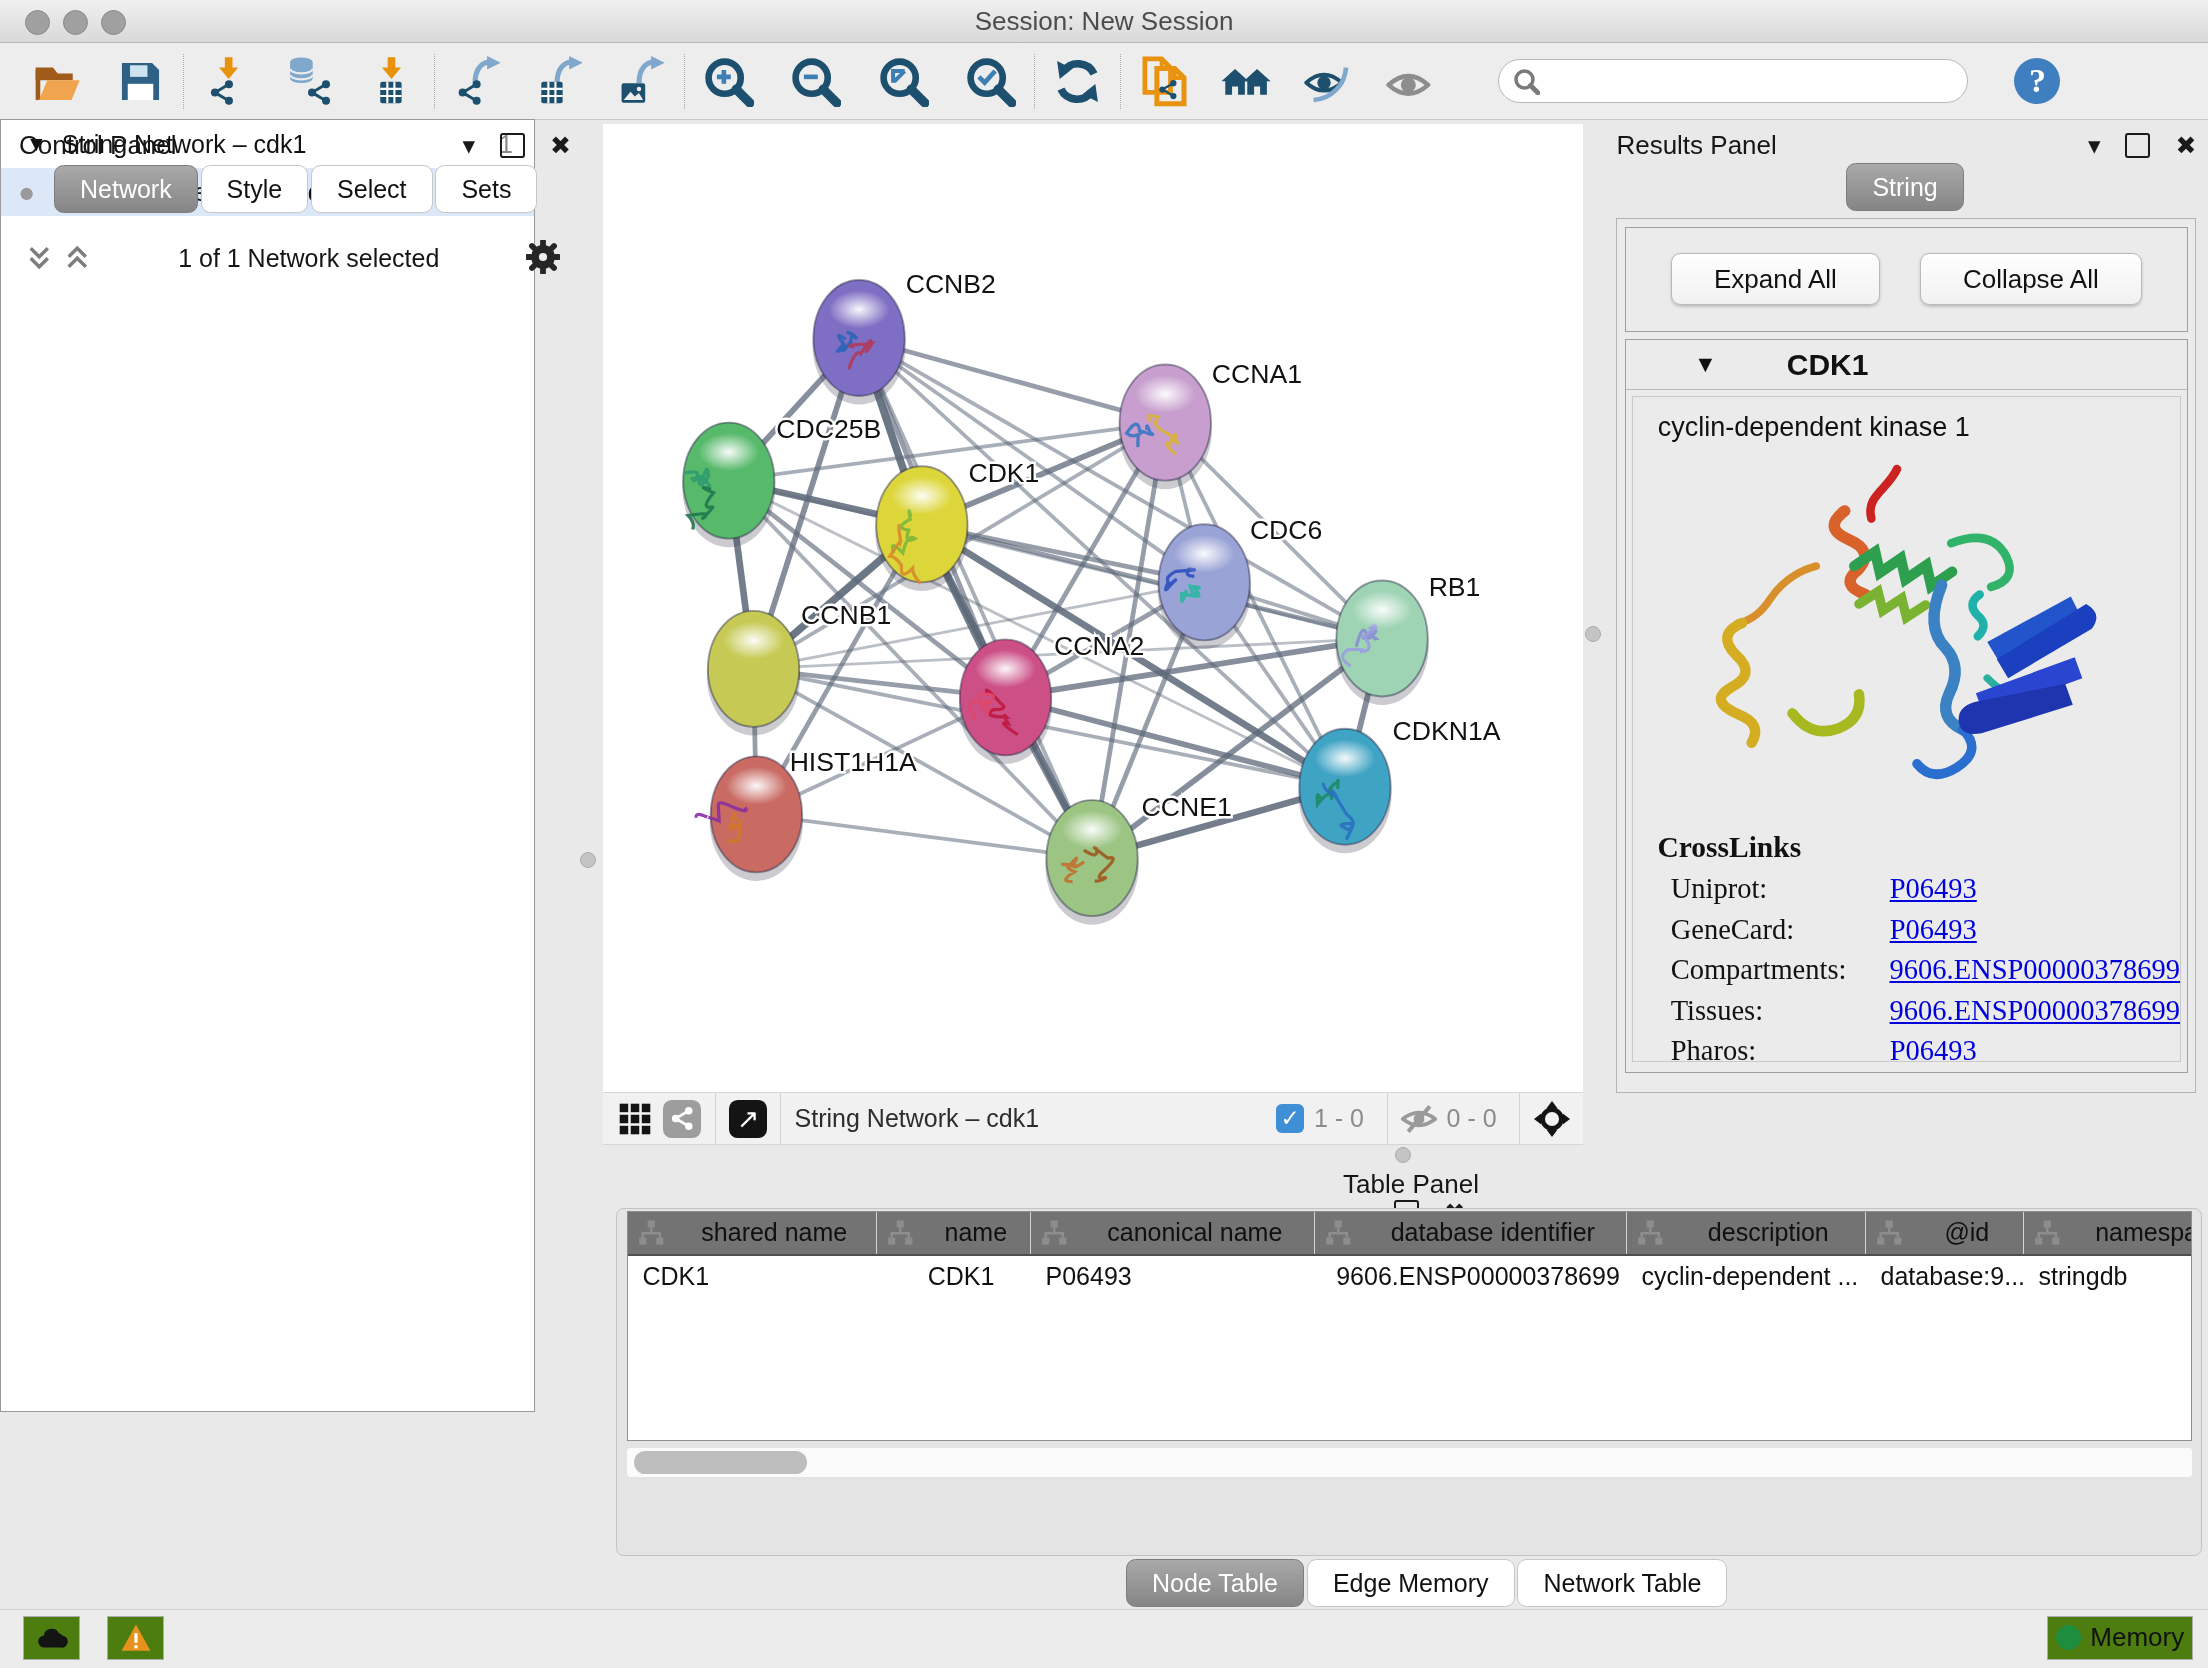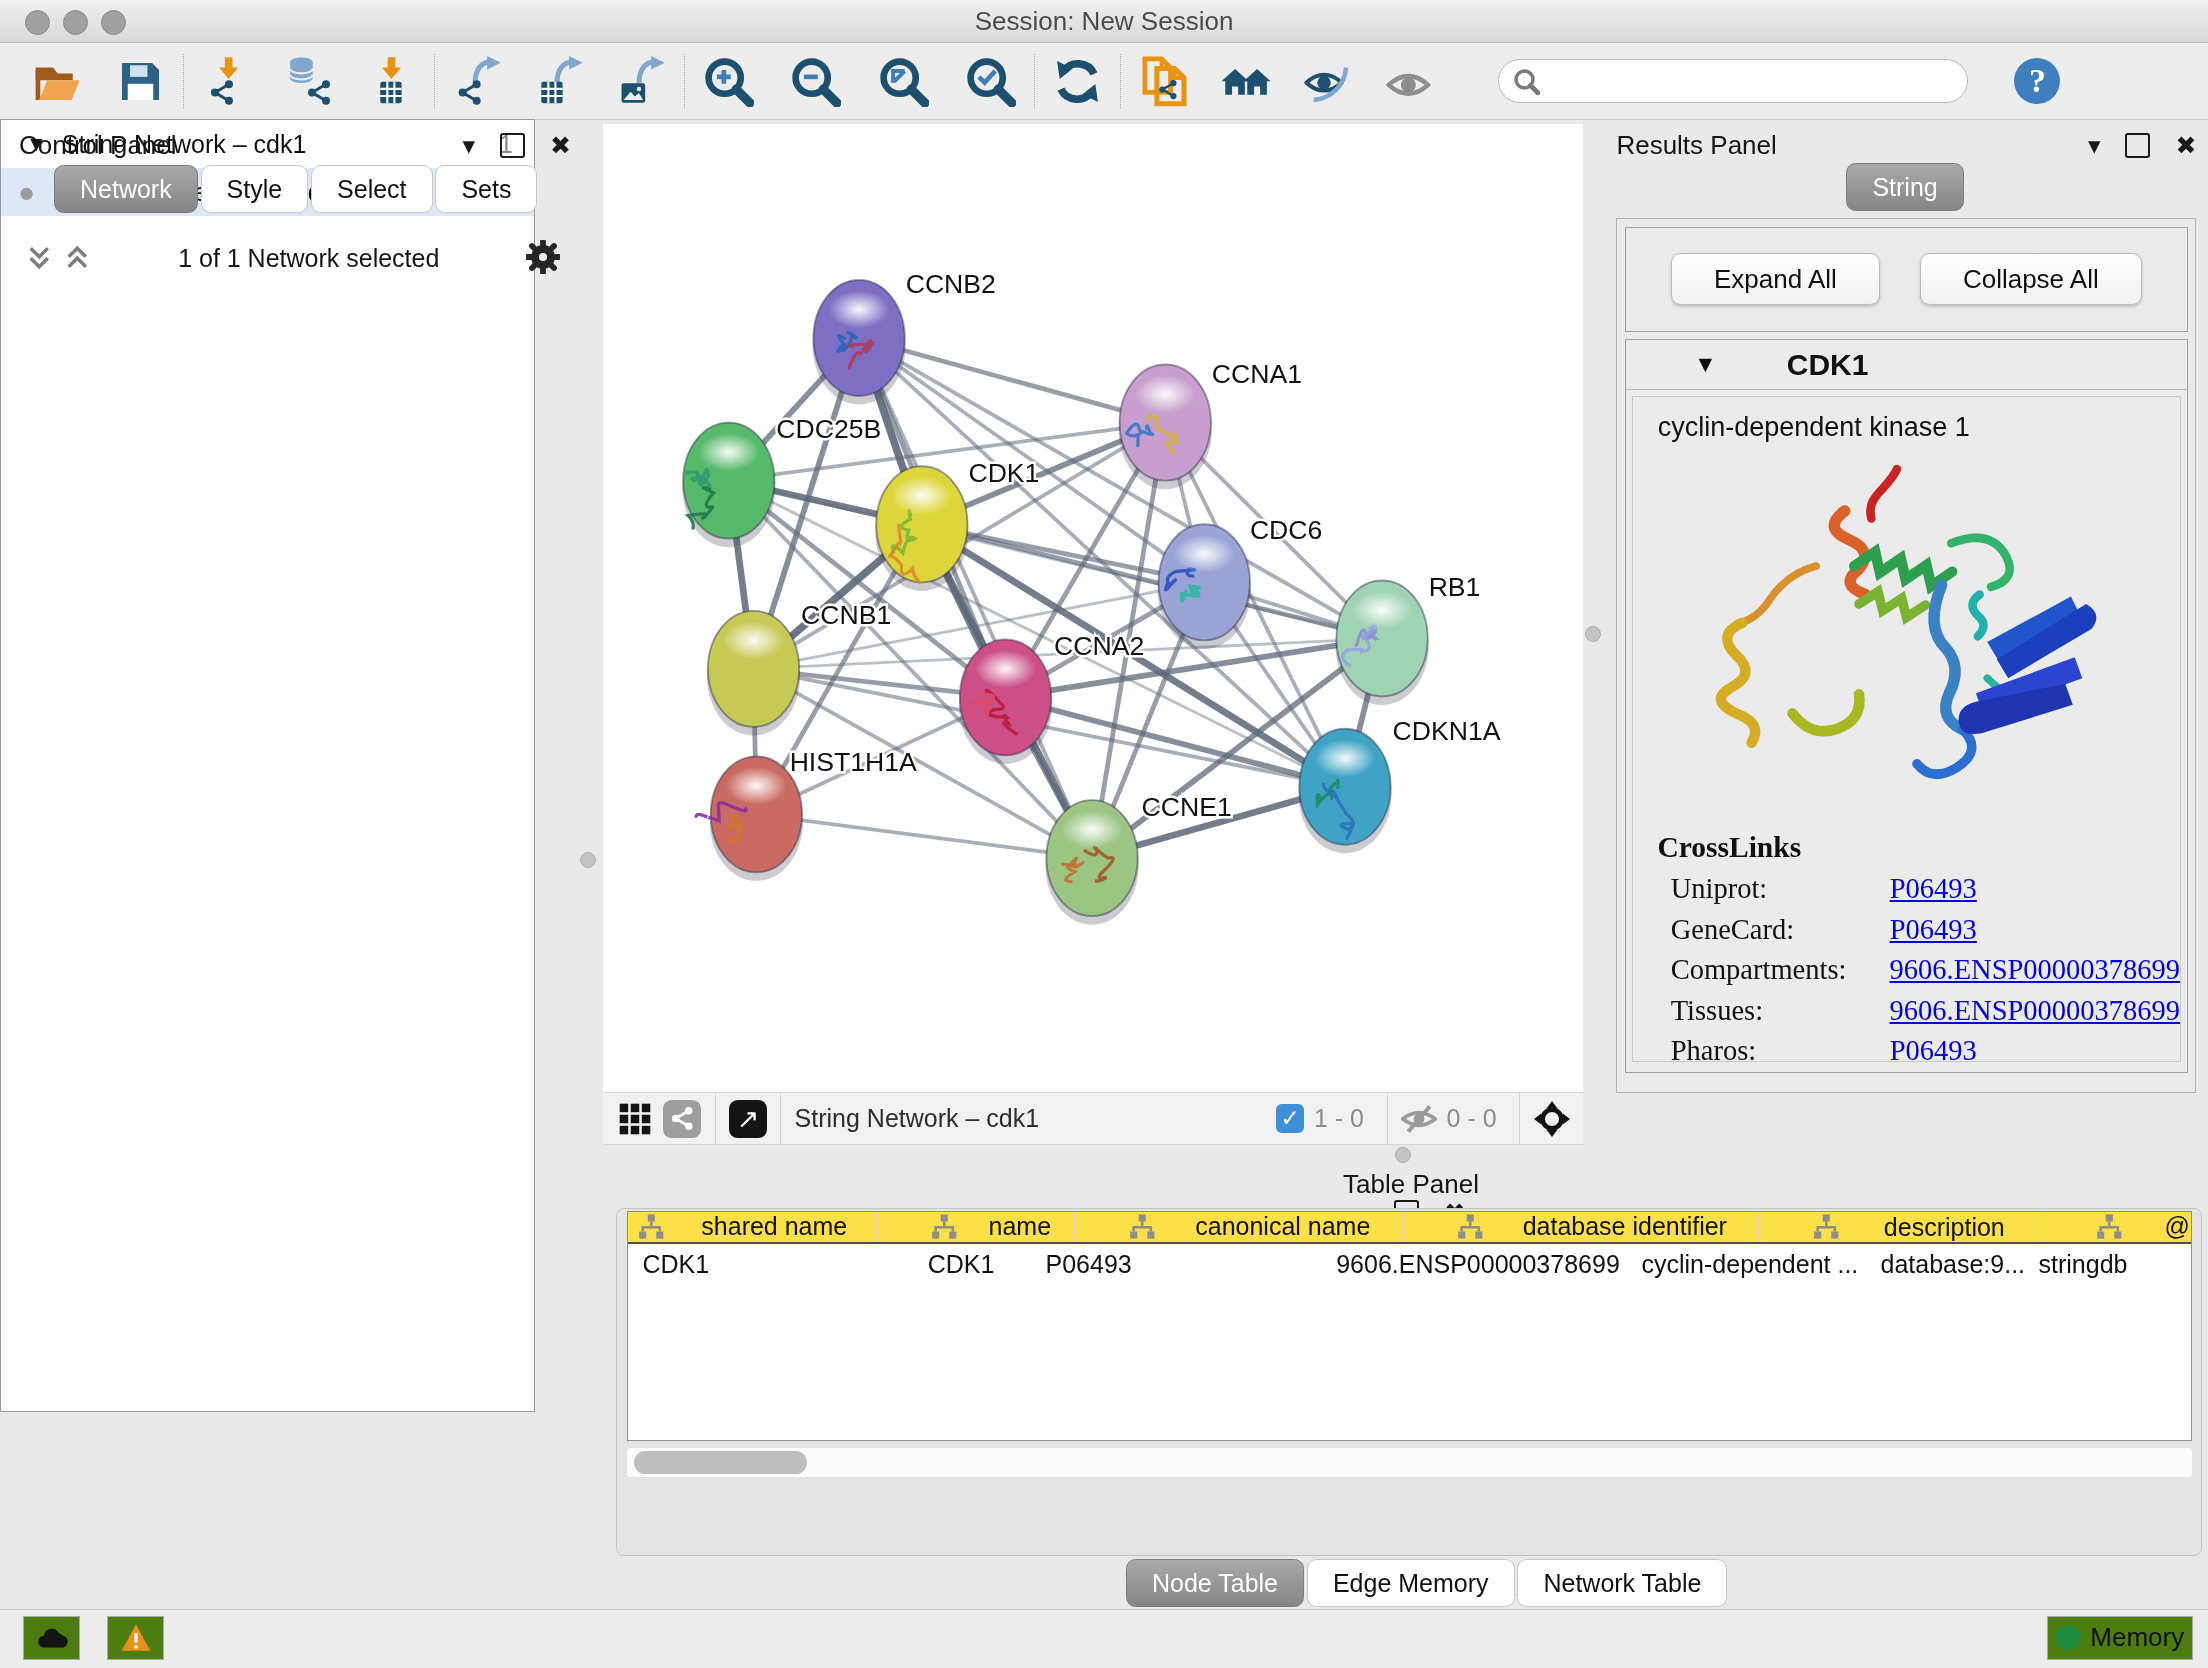--- a/index.html
+++ b/index.html
@@ -91,21 +91,21 @@
   
   #table-panel{left:592px;top:1159px;width:1617px;height:450px;}
   #tp-head{left:24px;top:9.5px;width:1590px;display:flex;justify-content:center;align-items:center;flex-direction:column;}
   #tp-container{left:24px;top:49px;width:1586px;height:348px;background:#e4e4e4;
     border:1px solid #c2c2c2;border-radius:7.6px;box-sizing:border-box;}
   #tp-toolbar{height:82px;display:flex;align-items:center;padding-left:25px;gap:40px;}
   #tp-toolbar svg{width:40px;height:40px;color:#141414;}
   #tp-toolbar .disabled{color:#9e9e9e;}
   #fx{font-family:"Liberation Serif",serif;font-style:italic;font-size:40px;color:#9e9e9e;}
   #tp-tablebox{margin:1.9px 9.5px 0 9.5px;height:228px;border:1.9px solid #8f8f8f;background:#fff;overflow:hidden;}
-  #thead{display:flex;height:32px;background:#fde047;border-bottom:2.9px solid #4f4f4f;box-sizing:border-box;gap:44px;}
+  #thead{display:flex;height:44px;background:#737373;border-bottom:2.9px solid #4f4f4f;box-sizing:border-box;}
   .th{display:flex;align-items:center;border-right:1px solid #d4d4d4;box-sizing:border-box;
       font-size:25px;color:#101010;flex:0 0 auto;}
   .th svg{width:28.5px;height:28.5px;color:#8d8d8d;margin:0 7.6px 0 9.5px;flex:0 0 auto;}
   .th span{flex:1;text-align:center;white-space:nowrap;overflow:hidden;}
   #trow{display:flex;height:42px;align-items:center;}
   .td{font-size:25px;padding-left:15px;white-space:nowrap;overflow:hidden;box-sizing:border-box;flex:0 0 auto;}
   #tp-scroll{margin:7.6px 9.5px 0 9.5px;height:28.5px;background:#fbfbfb;border-radius:3.8px;position:relative;}
   #tp-thumb{position:absolute;left:7.6px;top:2.9px;width:173px;height:23px;border-radius:11.4px;background:#bdbdbd;}
   #tp-tabs{left:534px;top:400px;}
   
@@ -743,21 +743,21 @@
               <use href="#sym-tree" width="30" height="30"></use>
             </svg>
             <span>canonical name</span>
           </div>
           <div class="th" style="width: 312px;">
             <svg viewBox="0 0 30 30" width="28.5" height="28.5">
               <use href="#sym-tree" width="30" height="30"></use>
             </svg>
             <span>database identifier</span>
           </div>
-          <div class="th" style="width: 239px; align-items: flex-end;">
+          <div class="th" style="width: 239px;">
             <svg viewBox="0 0 30 30" width="28.5" height="28.5">
               <use href="#sym-tree" width="30" height="30"></use>
             </svg>
             <span>description</span>
           </div>
           <div class="th" style="width: 158px;">
             <svg viewBox="0 0 30 30" width="28.5" height="28.5">
               <use href="#sym-tree" width="30" height="30"></use>
             </svg>
             <span>@id</span>

